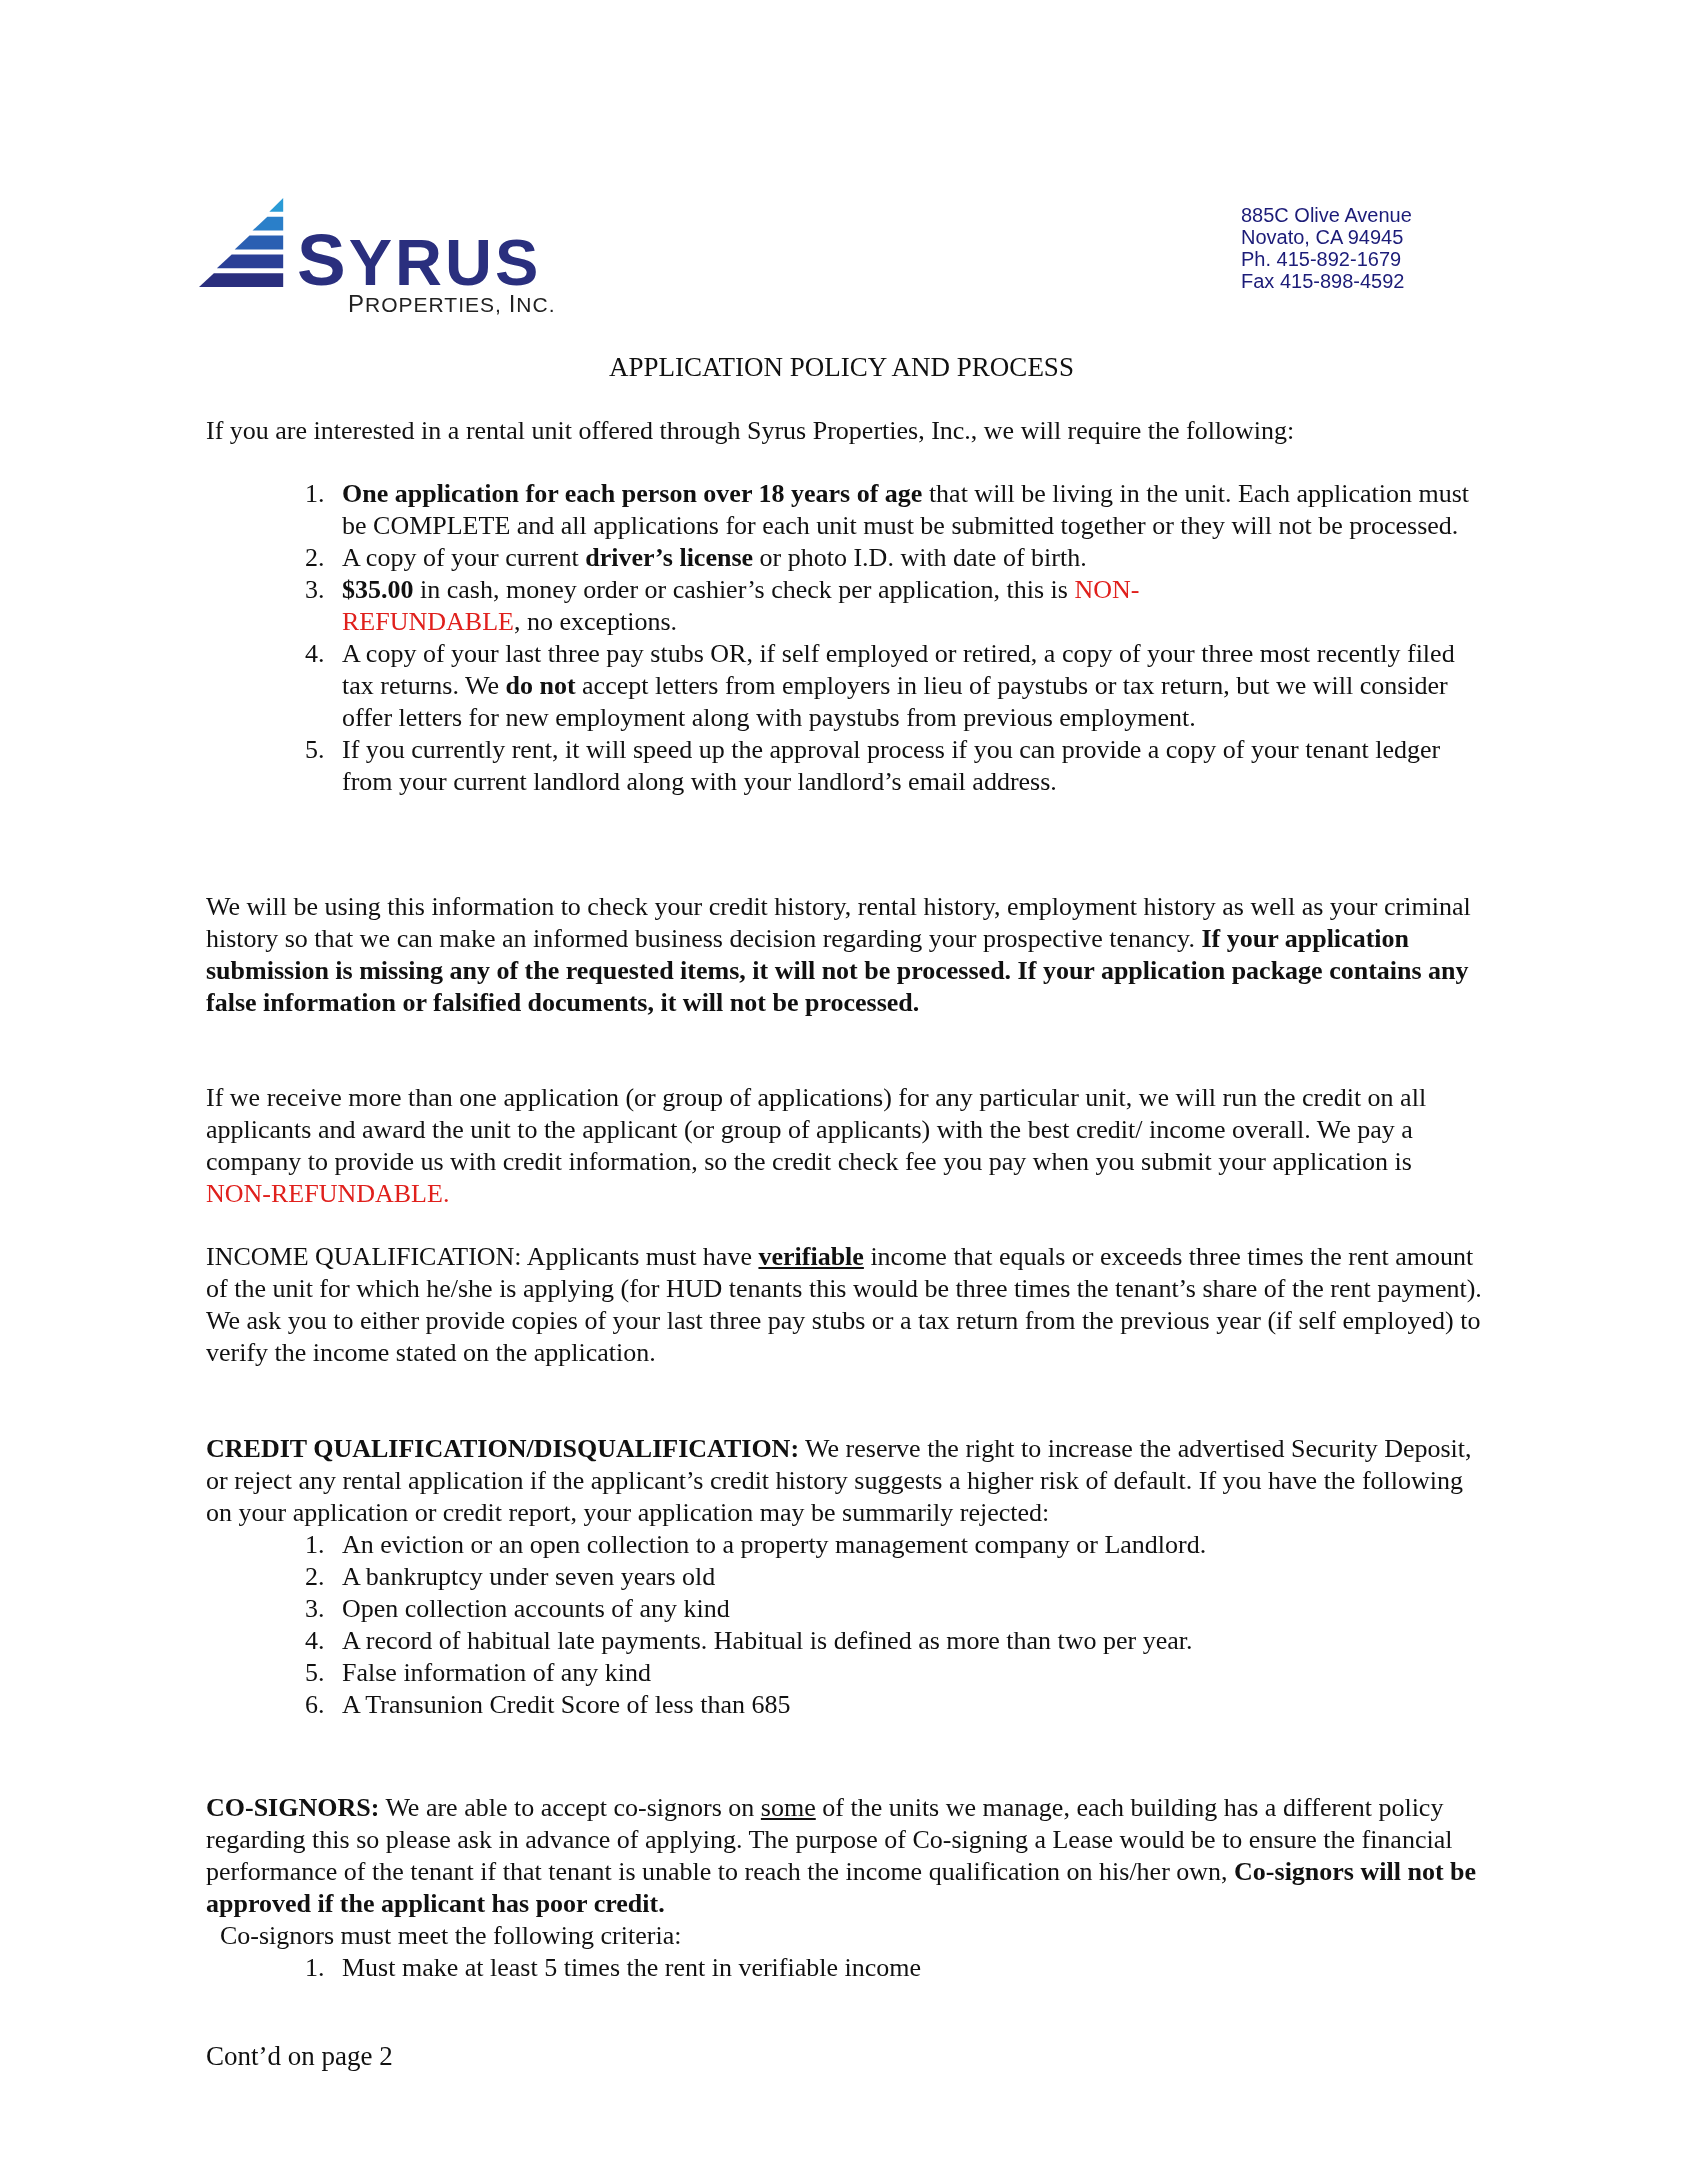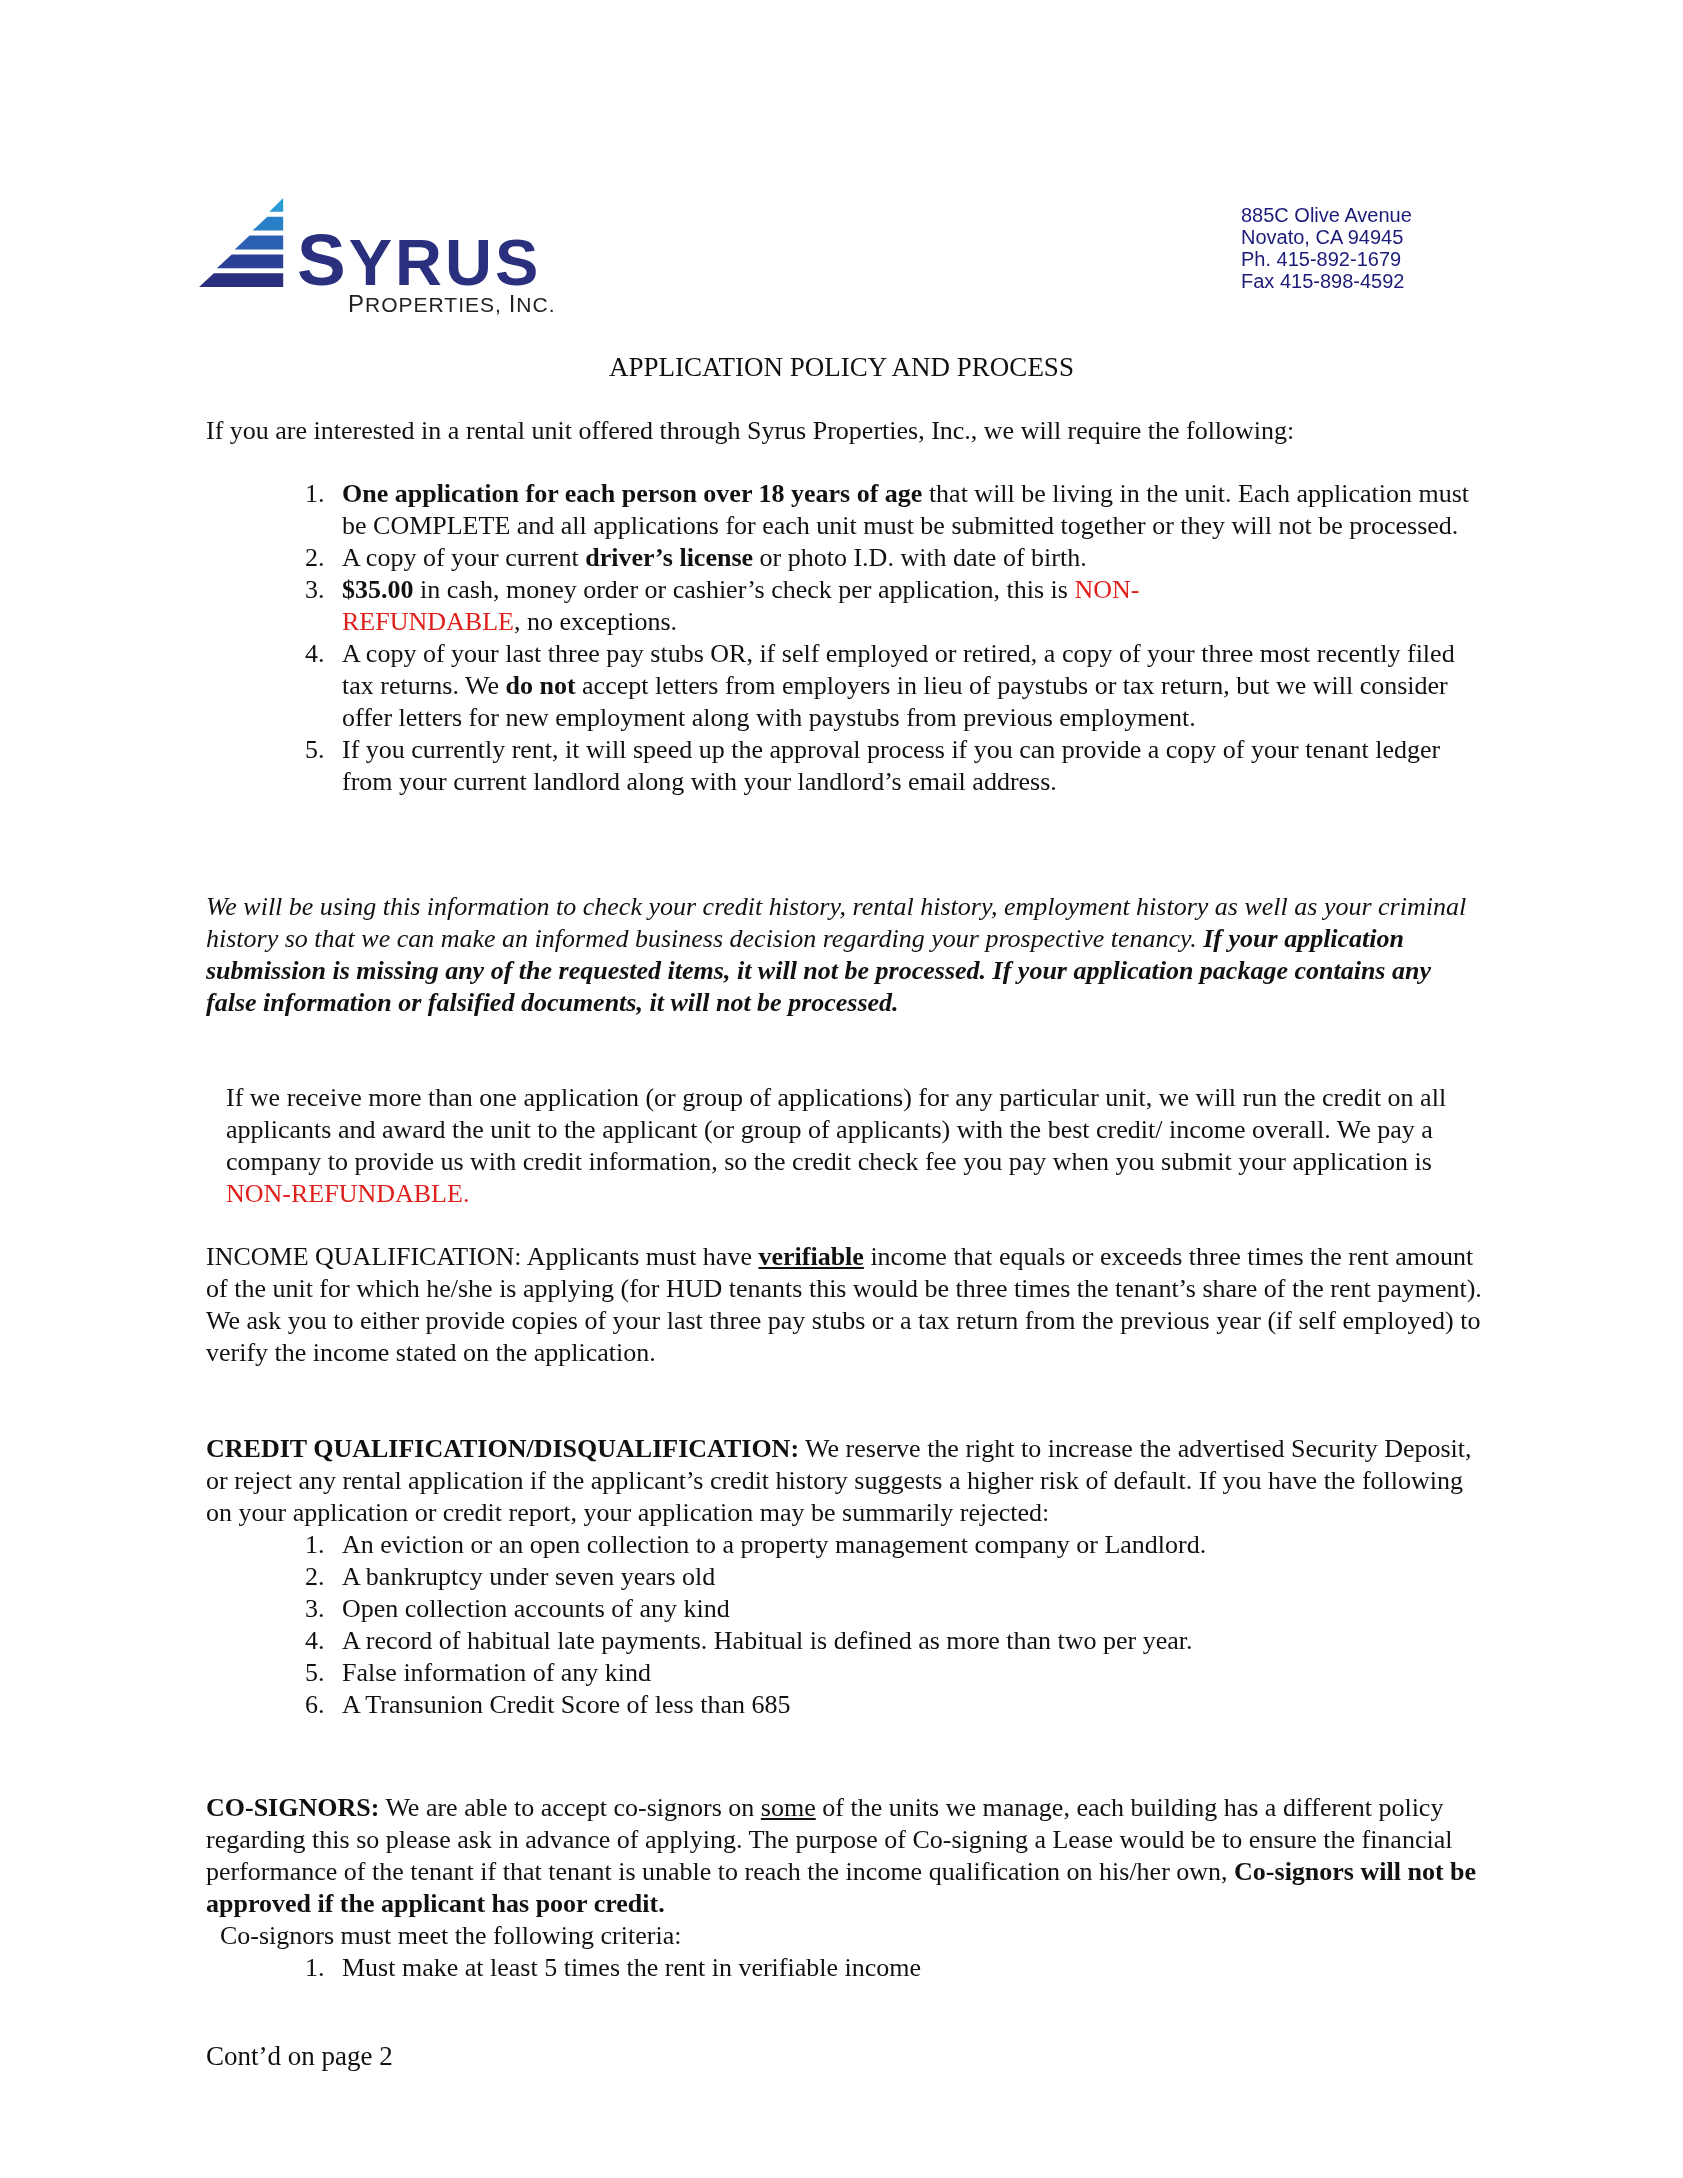--- a/index.html
+++ b/index.html
@@ -72,25 +72,25 @@
       <span class="num">4.</span>
       <span>A copy of your last three pay stubs OR, if self employed or retired, a copy of your three most recently filed tax returns.  We </span><span class="b">do not</span><span> accept letters from employers in lieu of paystubs or tax return, but we will consider offer letters for new employment along with paystubs from previous employment.</span>
     </li>
     <li>
       <span class="num">5.</span>
       <span>If you currently rent, it will speed up the approval process if you can provide a copy of your tenant ledger from your current landlord along with your landlord’s email address.</span>
     </li>
   </ol>
 </div>
 
-<div class="doc" style="top:891px;font-style:italic;">
+<div class="doc" style="top:891px;">
   <p class="p"><span>We will be using this information to check your credit history, rental history, employment history as well as your criminal history so that we can make an informed business decision regarding your prospective tenancy.  </span><span class="b">If your application submission is missing any of the requested items, it will not be processed.  If your application package contains any false information or falsified documents, it will not be processed.</span></p>
 </div>
 
-<div class="doc" style="top:1082px;margin-left:20px;">
+<div class="doc" style="top:1082px;">
   <p class="p"><span>If we receive more than one application (or group of applications) for any particular unit, we will run the credit on all applicants and award the unit to the applicant (or group of applicants) with the best credit/ income overall.  We pay a company to provide us with credit information, so the credit check fee you pay when you submit your application is </span><span class="red">NON-REFUNDABLE.</span></p>
 </div>
 
 <div class="doc" style="top:1241px;">
   <p class="p"><span>INCOME QUALIFICATION:</span><span>  Applicants must have </span><span class="b u">verifiable</span><span> income that equals or exceeds three times the rent amount of the unit for which he/she is applying (for HUD tenants this would be three times the tenant’s share of the rent payment). We ask you to either provide copies of your last three pay stubs or a tax return from the previous year (if self employed) to verify the income stated on the application.</span></p>
 </div>
 
 <div class="doc" style="top:1433px;">
   <p class="p"><span class="b">CREDIT QUALIFICATION/DISQUALIFICATION:</span><span>  We reserve the right to increase the advertised Security Deposit, or reject any rental application if the applicant’s credit history suggests a higher risk of default.  If you have the following on your application or credit report, your application may be summarily rejected:</span></p>
   <ol class="list">

